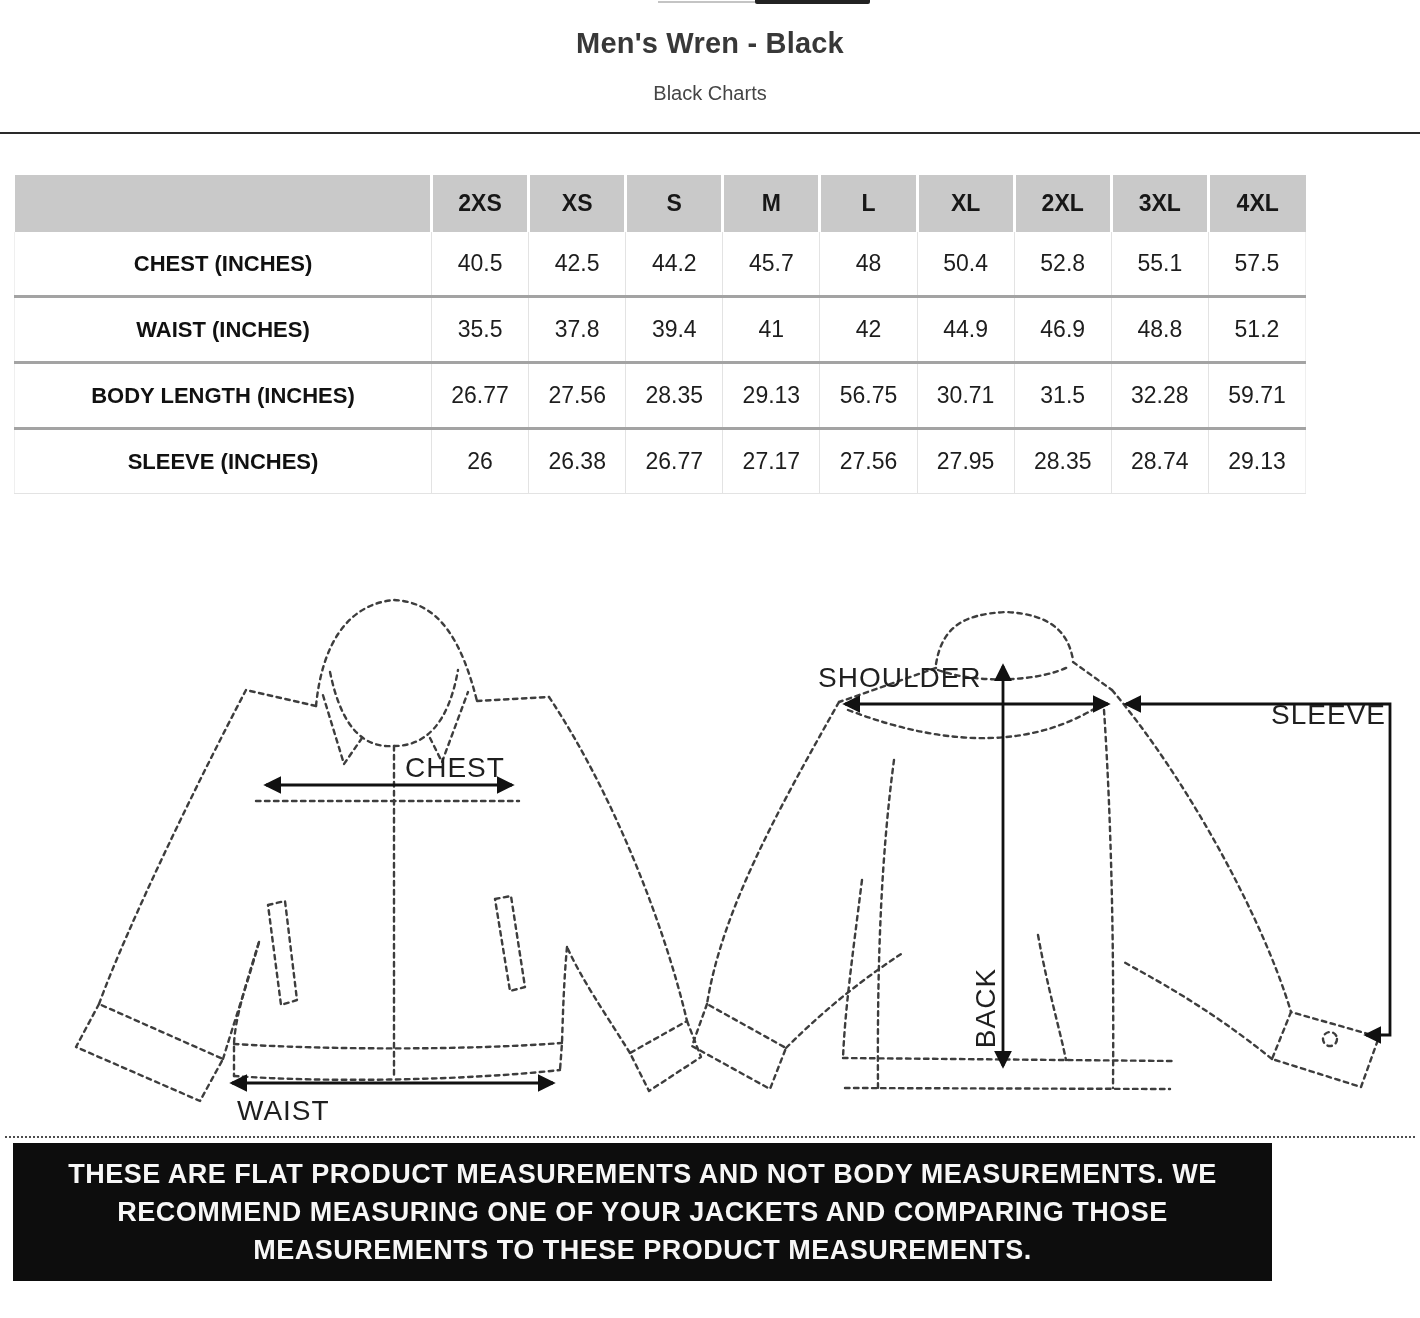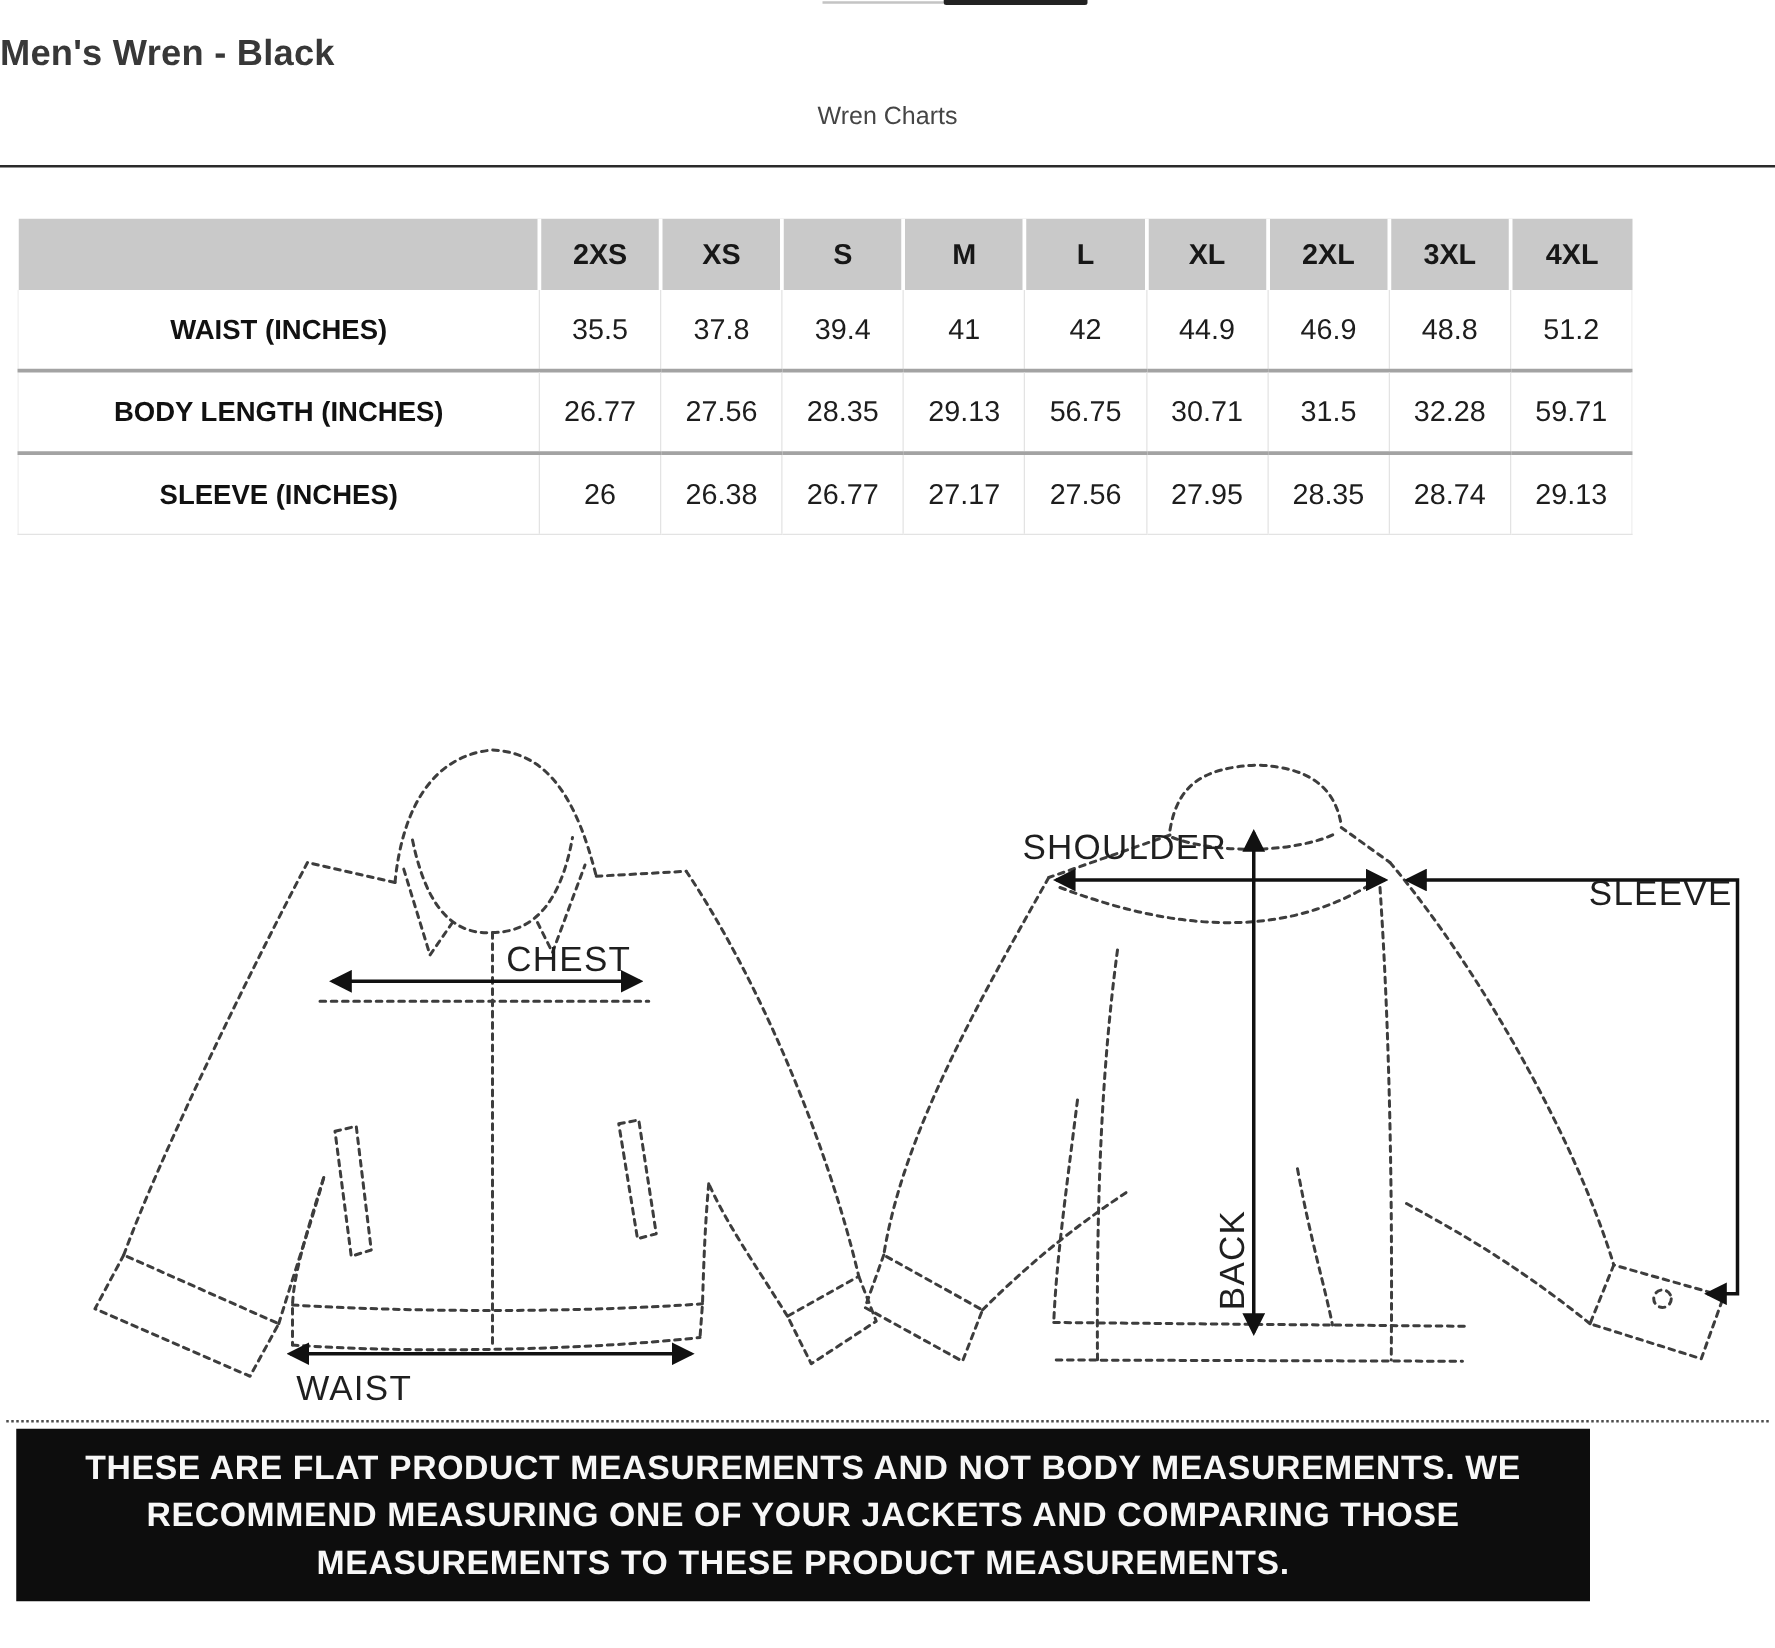--- a/index.html
+++ b/index.html
@@ -10,21 +10,21 @@
     --ink:#1e1e1e;
   }
   html,body{margin:0;padding:0;background:#fff;}
   body{font-family:"Liberation Sans", sans-serif;color:var(--ink);}
   .page{position:relative;width:1420px;height:1318px;background:#fff;overflow:hidden;margin:0 auto;}
 
   
   .frag-light{position:absolute;left:658px;top:1px;width:98px;height:2px;background:#c4c4c4;}
   .frag-dark{position:absolute;left:755px;top:0;width:115px;height:4px;background:#222;border-radius:0 0 2px 2px;}
 
-  .title{position:absolute;top:27px;left:0;width:100%;
+  .title{position:absolute;top:27px;left:0;width:100%;text-align:center;
          font-size:29px;font-weight:700;color:#383838;letter-spacing:.2px;}
   .subtitle{position:absolute;top:82px;left:0;width:100%;text-align:center;
          font-size:20px;font-weight:400;color:#454545;}
   .top-rule{position:absolute;top:132px;left:0;width:100%;border-top:2px solid #2a2a2a;}
 
   
   .size-table{position:absolute;top:175px;left:14px;width:1292px;border-collapse:collapse;table-layout:fixed;}
   .size-table col.label-col{width:417px;}
   .size-table thead th{
     background:var(--header-bg);height:57px;font-size:23px;font-weight:700;color:#171717;
@@ -55,21 +55,21 @@
 </style>
 </head>
 <body>
 
 <div class="page">
 
   <div class="frag-light"></div>
   <div class="frag-dark"></div>
 
   <div class="title">Men's Wren - Black</div>
-  <div class="subtitle">Wren Charts</div>
+  <div class="subtitle">Black Charts</div>
   <div class="top-rule"></div>
 
   <table class="size-table">
     <colgroup>
         <col class="label-col">
       </colgroup>
     <thead>
       <tr>
           <th></th>
           <th>2XS</th>
@@ -77,20 +77,32 @@
           <th>S</th>
           <th>M</th>
           <th>L</th>
           <th>XL</th>
           <th>2XL</th>
           <th>3XL</th>
           <th>4XL</th>
         </tr>
     </thead>
     <tbody>
+        <tr>
+          <th>CHEST (INCHES)</th>
+          <td>40.5</td>
+          <td>42.5</td>
+          <td>44.2</td>
+          <td>45.7</td>
+          <td>48</td>
+          <td>50.4</td>
+          <td>52.8</td>
+          <td>55.1</td>
+          <td>57.5</td>
+        </tr>
         <tr>
           <th>WAIST (INCHES)</th>
           <td>35.5</td>
           <td>37.8</td>
           <td>39.4</td>
           <td>41</td>
           <td>42</td>
           <td>44.9</td>
           <td>46.9</td>
           <td>48.8</td>

